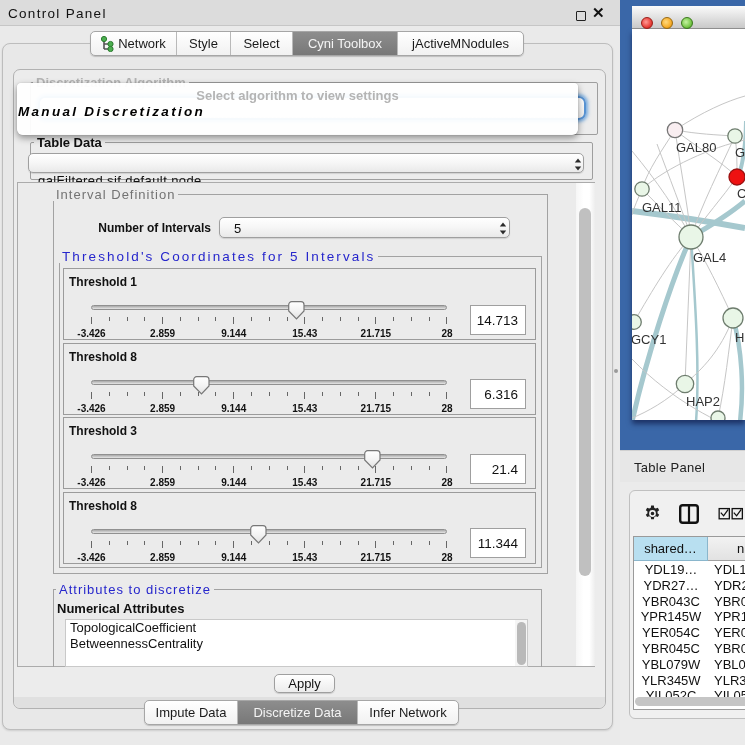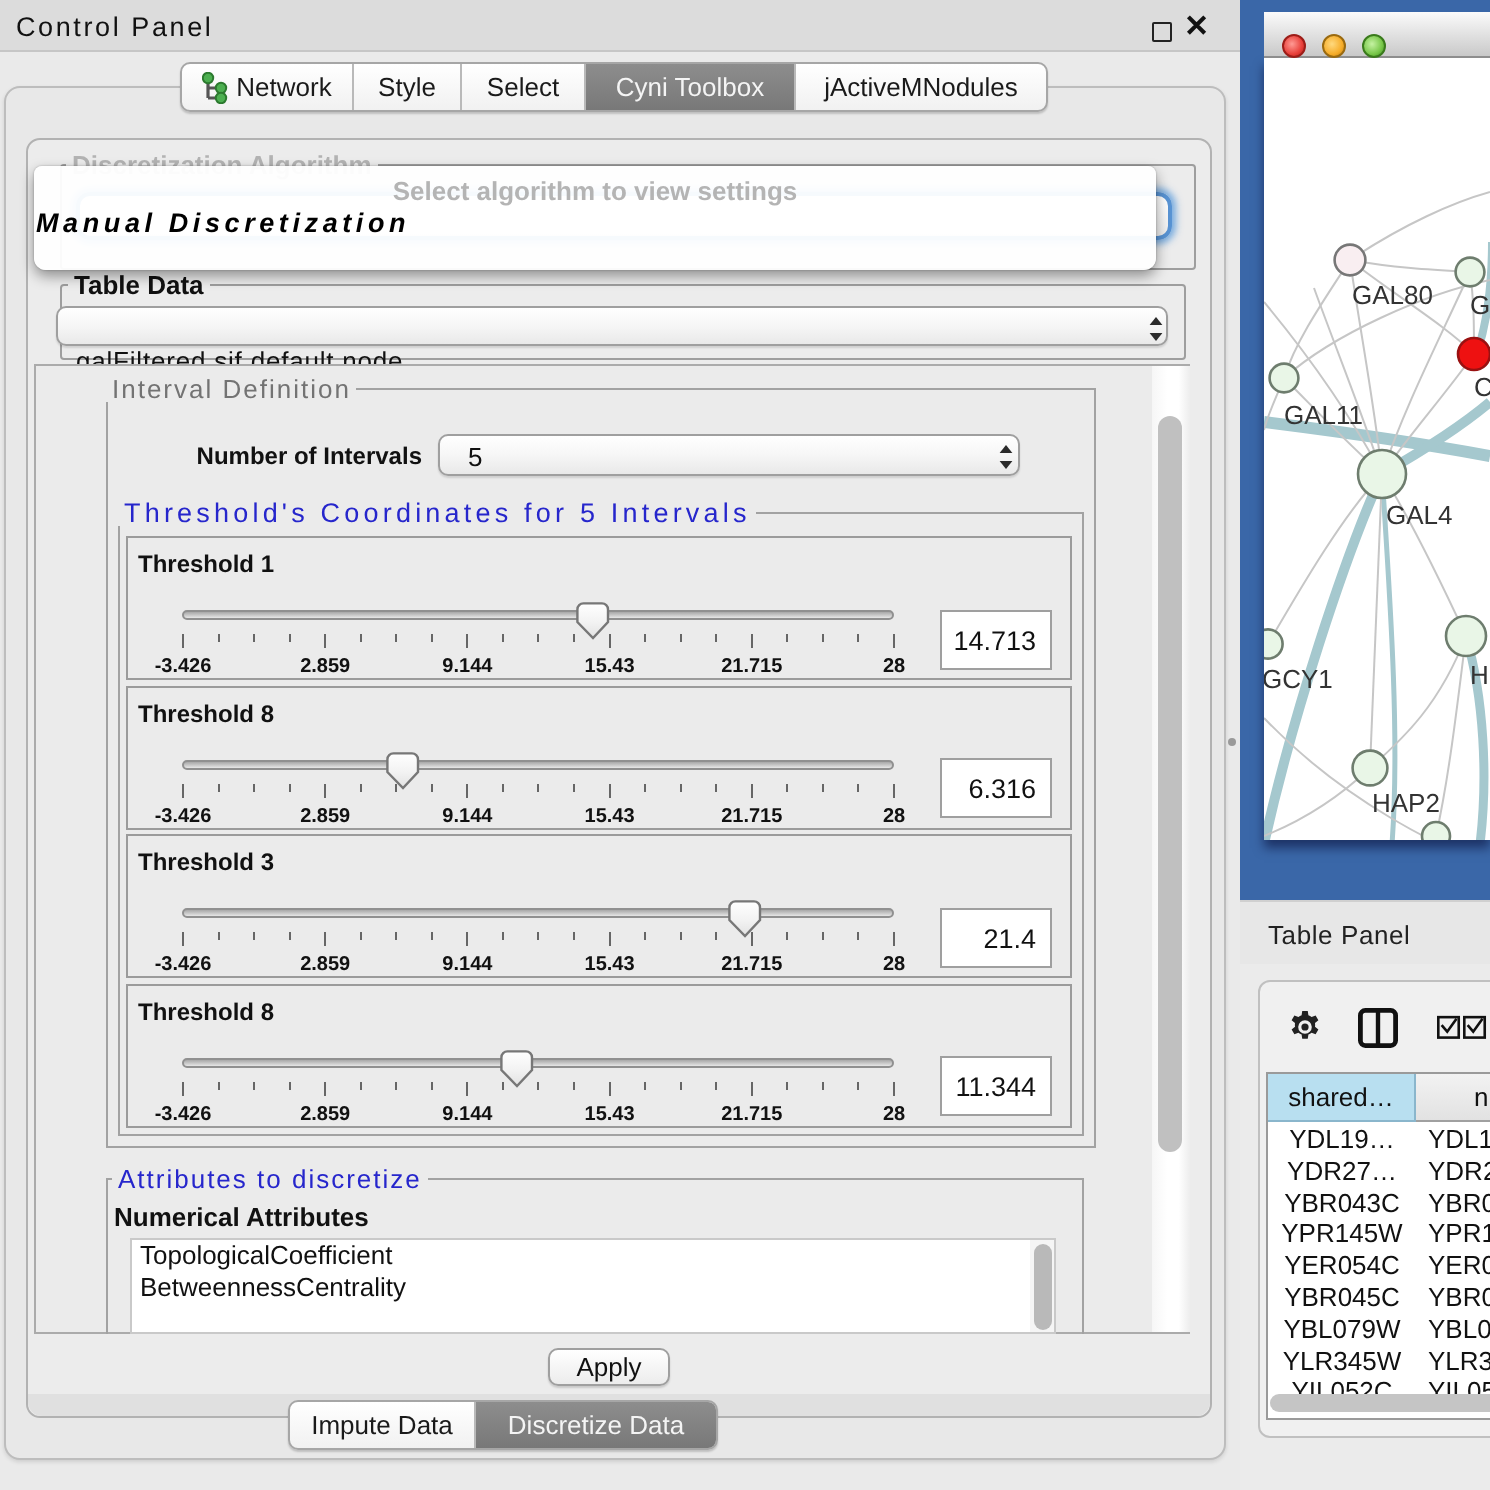--- a/index.html
+++ b/index.html
@@ -278,20 +278,21 @@
       </svg>Network</div>
   <div class="tb" style="width:54px;">Style</div>
   <div class="tb" style="width:62px;">Select</div>
   <div class="tb sel" style="width:105px;">Cyni Toolbox</div>
   <div class="tb" style="width:125px;">jActiveMNodules</div>
 </div>
 
 <div class="abs seg" id="bottabs">
   <div class="tb" style="width:93px;">Impute Data</div>
   <div class="tb sel" style="width:120px;">Discretize Data</div>
+  <div class="tb" style="width:100px;">Infer Network</div>
 </div>
 
 <div class="abs" id="popup">
   <div class="abs" id="popItem1">Select algorithm to view settings</div>
   <div class="abs" id="popItem2">Manual Discretization</div>
 </div>
 
 <div class="abs" id="divdot"></div>
 
 <div class="abs" id="desktop"></div>

